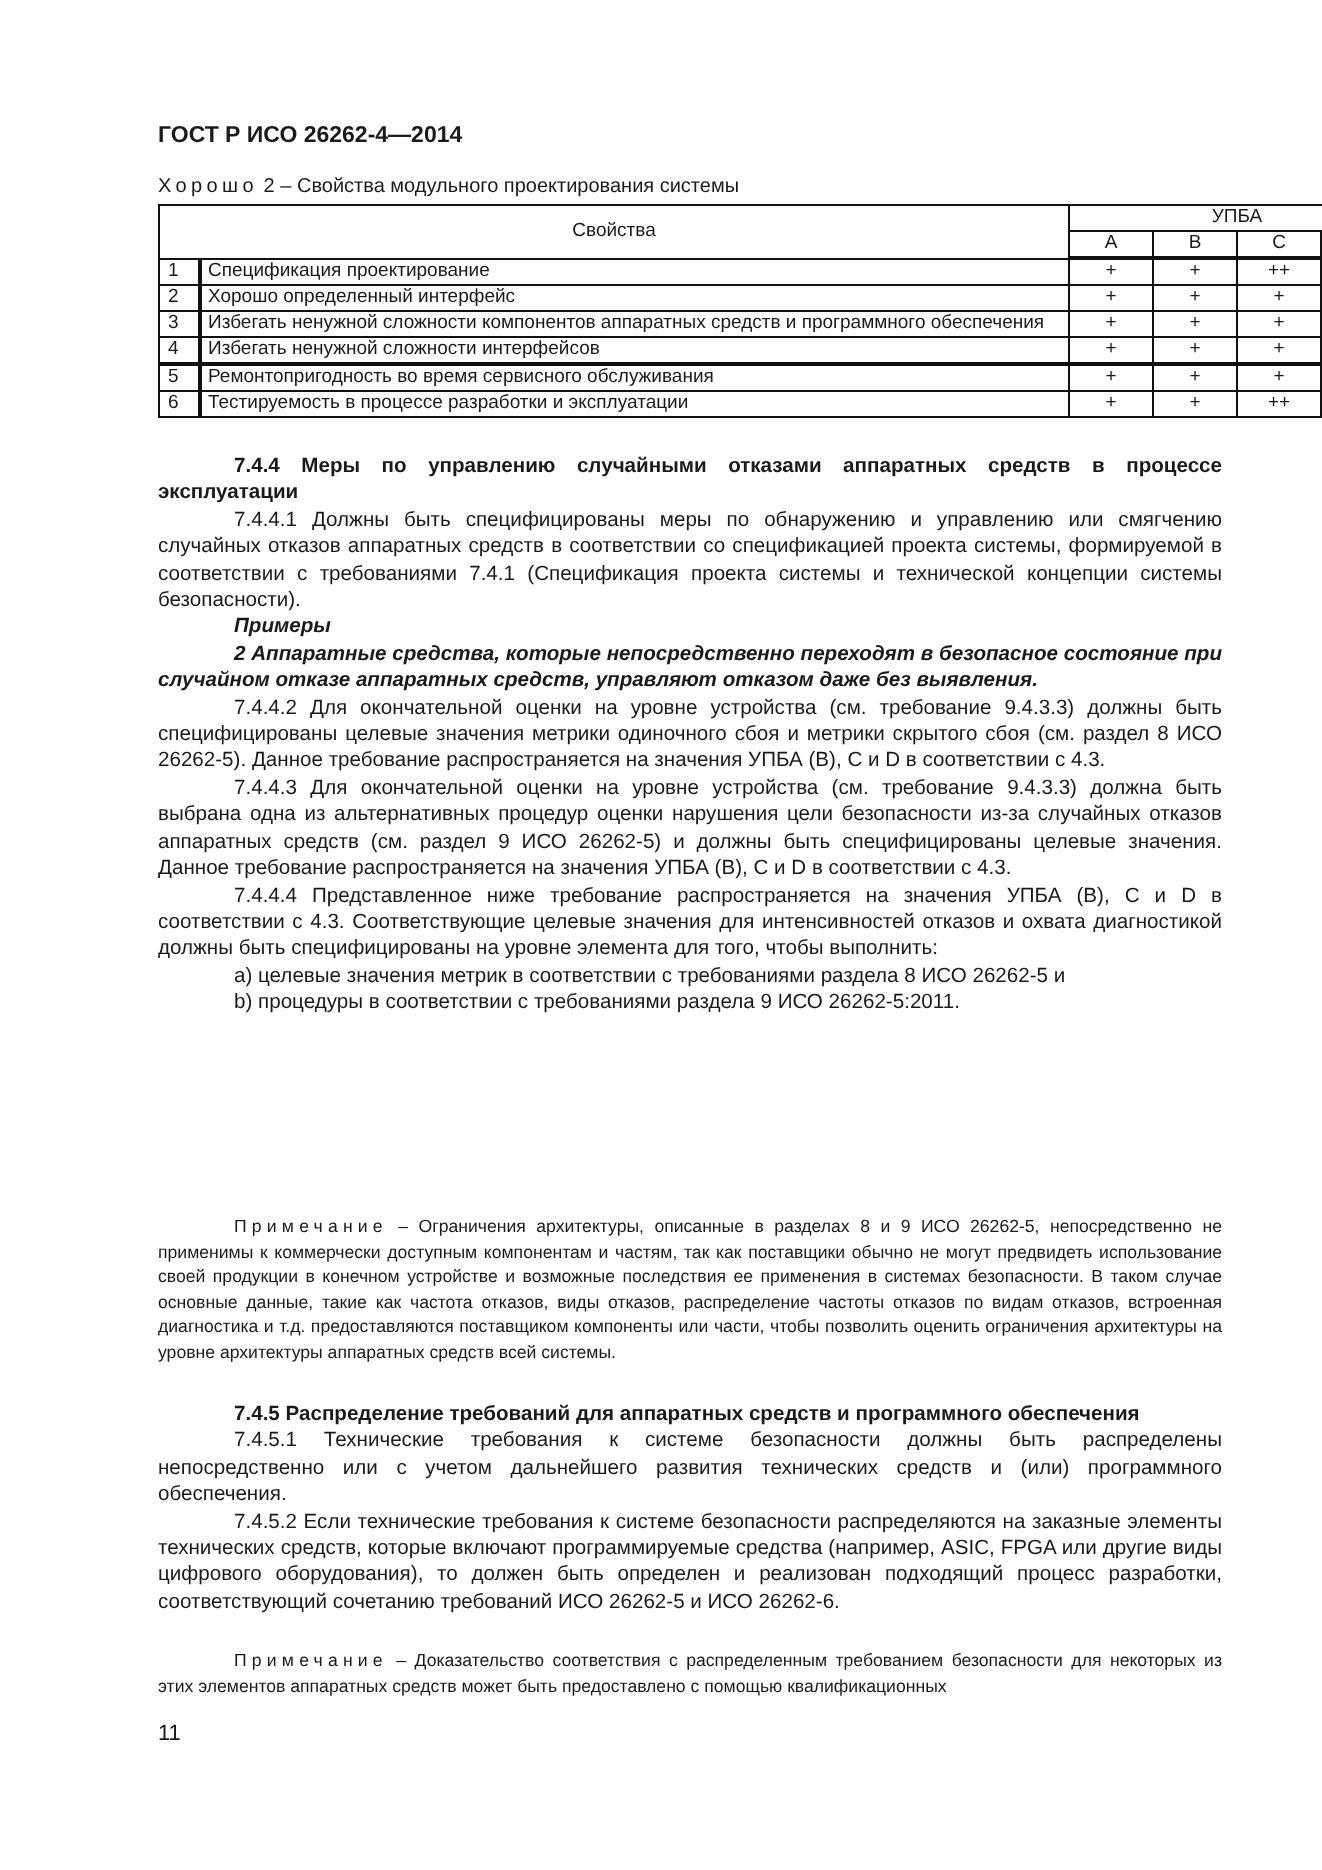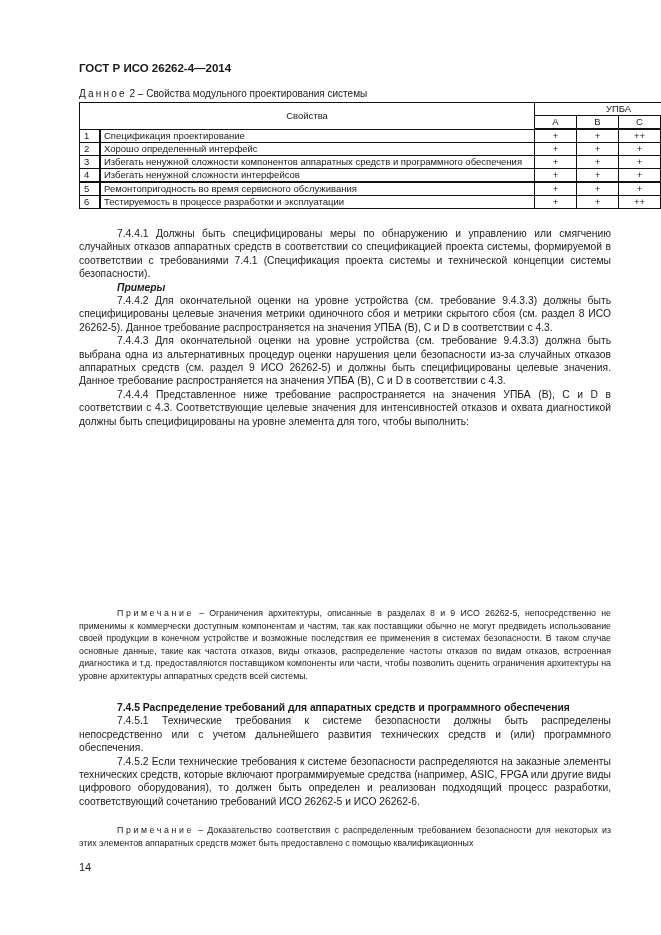--- a/index.html
+++ b/index.html
@@ -27,21 +27,21 @@
   .note .spaced { letter-spacing: 2.6px; }
   .pagenum { position: absolute; left: 79px; top: 861px; font-size: 11px; }
 </style>
 </head>
 <body>
 
 <div class="page">
   <div class="header">ГОСТ Р ИСО 26262-4—2014</div>
 
   <div class="table-caption">
-    <span class="spaced">Данное</span><span> 2 – Свойства модульного проектирования системы</span>
+    <span class="spaced">Хорошо</span><span> 2 – Свойства модульного проектирования системы</span>
   </div>
 
   <table class="props">
     <thead>
       <tr>
         <th colspan="2" rowspan="2">Свойства</th>
         <th colspan="4">УПБА</th>
       </tr>
       <tr class="head2">
         <th class="grade">A</th>
@@ -96,35 +96,39 @@
         <td class="name">Тестируемость в процессе разработки и эксплуатации</td>
         <td class="val">+</td>
         <td class="val">+</td>
         <td class="val">++</td>
         <td class="val">++</td>
       </tr>
     </tbody>
   </table>
 
   <div class="text" style="top:227px;">
+    <p class="ind bold">7.4.4 Меры по управлению случайными отказами аппаратных средств в процессе эксплуатации</p>
     <p class="ind">7.4.4.1 Должны быть специфицированы меры по обнаружению и управлению или смягчению случайных отказов аппаратных средств в соответствии со спецификацией проекта системы, формируемой в соответствии с требованиями 7.4.1 (Спецификация проекта системы и технической концепции системы безопасности).</p>
     <p class="ind bi">Примеры</p>
+    <p class="ind bi">2 Аппаратные средства, которые непосредственно переходят в безопасное состояние при случайном отказе аппаратных средств, управляют отказом даже без выявления.</p>
     <p class="ind">7.4.4.2 Для окончательной оценки на уровне устройства (см. требование 9.4.3.3) должны быть специфицированы целевые значения метрики одиночного сбоя и метрики скрытого сбоя (см. раздел 8 ИСО 26262-5). Данное требование распространяется на значения УПБА (B), C и D в соответствии с 4.3.</p>
     <p class="ind">7.4.4.3 Для окончательной оценки на уровне устройства (см. требование 9.4.3.3) должна быть выбрана одна из альтернативных процедур оценки нарушения цели безопасности из-за случайных отказов аппаратных средств (см. раздел 9 ИСО 26262-5) и должны быть специфицированы целевые значения. Данное требование распространяется на значения УПБА (B), C и D в соответствии с 4.3.</p>
     <p class="ind">7.4.4.4 Представленное ниже требование распространяется на значения УПБА (B), C и D в соответствии с 4.3. Соответствующие целевые значения для интенсивностей отказов и охвата диагностикой должны быть специфицированы на уровне элемента для того, чтобы выполнить:</p>
+    <p class="ind">a) целевые значения метрик в соответствии с требованиями раздела 8 ИСО 26262-5 и</p>
+    <p class="ind">b) процедуры в соответствии с требованиями раздела 9 ИСО 26262-5:2011.</p>
   </div>
 
   <div class="text note" style="top:607px;">
     <p class="ind"><span class="spaced">Примечание</span><span> – Ограничения архитектуры, описанные в разделах 8 и 9 ИСО 26262-5, непосредственно не применимы к коммерчески доступным компонентам и частям, так как поставщики обычно не могут предвидеть использование своей продукции в конечном устройстве и возможные последствия ее применения в системах безопасности. В таком случае основные данные, такие как частота отказов, виды отказов, распределение частоты отказов по видам отказов, встроенная диагностика и т.д. предоставляются поставщиком компоненты или части, чтобы позволить оценить ограничения архитектуры на уровне архитектуры аппаратных средств всей системы.</span></p>
   </div>
 
   <div class="text" style="top:701px;">
     <p class="ind bold">7.4.5 Распределение требований для аппаратных средств и программного обеспечения</p>
     <p class="ind">7.4.5.1 Технические требования к системе безопасности должны быть распределены непосредственно или с учетом дальнейшего развития технических средств и (или) программного обеспечения.</p>
     <p class="ind">7.4.5.2 Если технические требования к системе безопасности распределяются на заказные элементы технических средств, которые включают программируемые средства (например, ASIC, FPGA или другие виды цифрового оборудования), то должен быть определен и реализован подходящий процесс разработки, соответствующий сочетанию требований ИСО 26262-5 и ИСО 26262-6.</p>
   </div>
 
   <div class="text note" style="top:824px;">
     <p class="ind"><span class="spaced">Примечание</span><span> – Доказательство соответствия с распределенным требованием безопасности для некоторых из этих элементов аппаратных средств может быть предоставлено с помощью квалификационных</span></p>
   </div>
 
-  <div class="pagenum">14</div>
+  <div class="pagenum">11</div>
 </div>
 
 </body></html>

